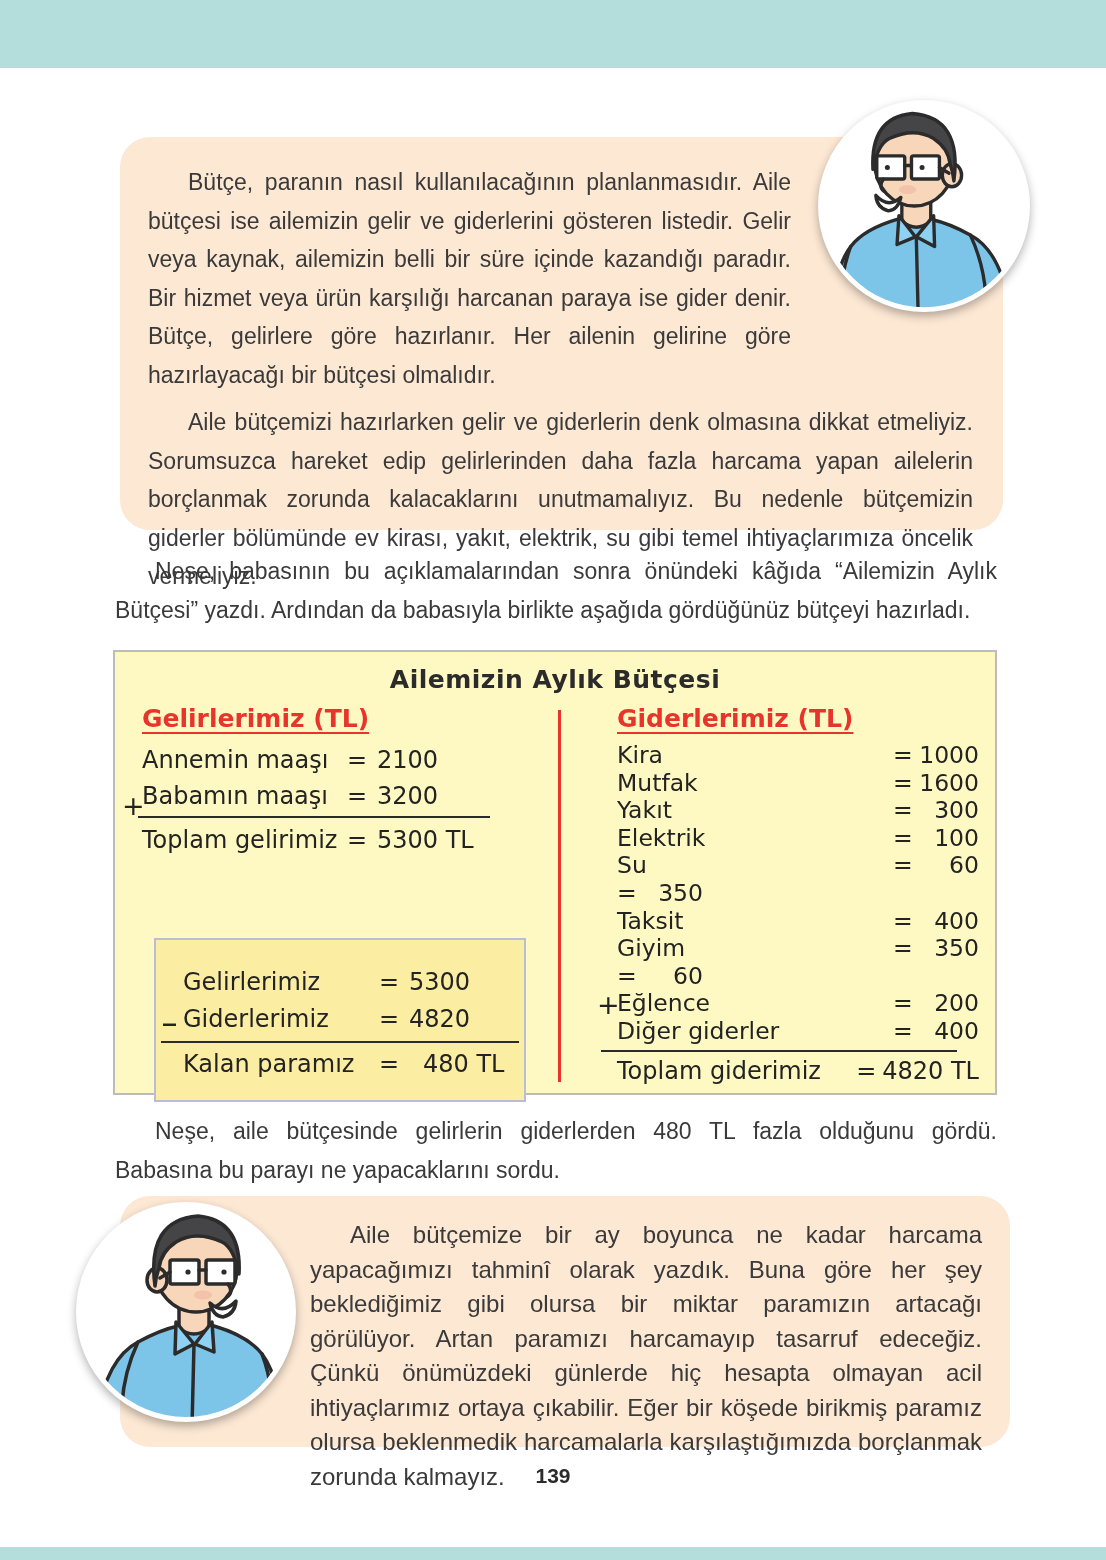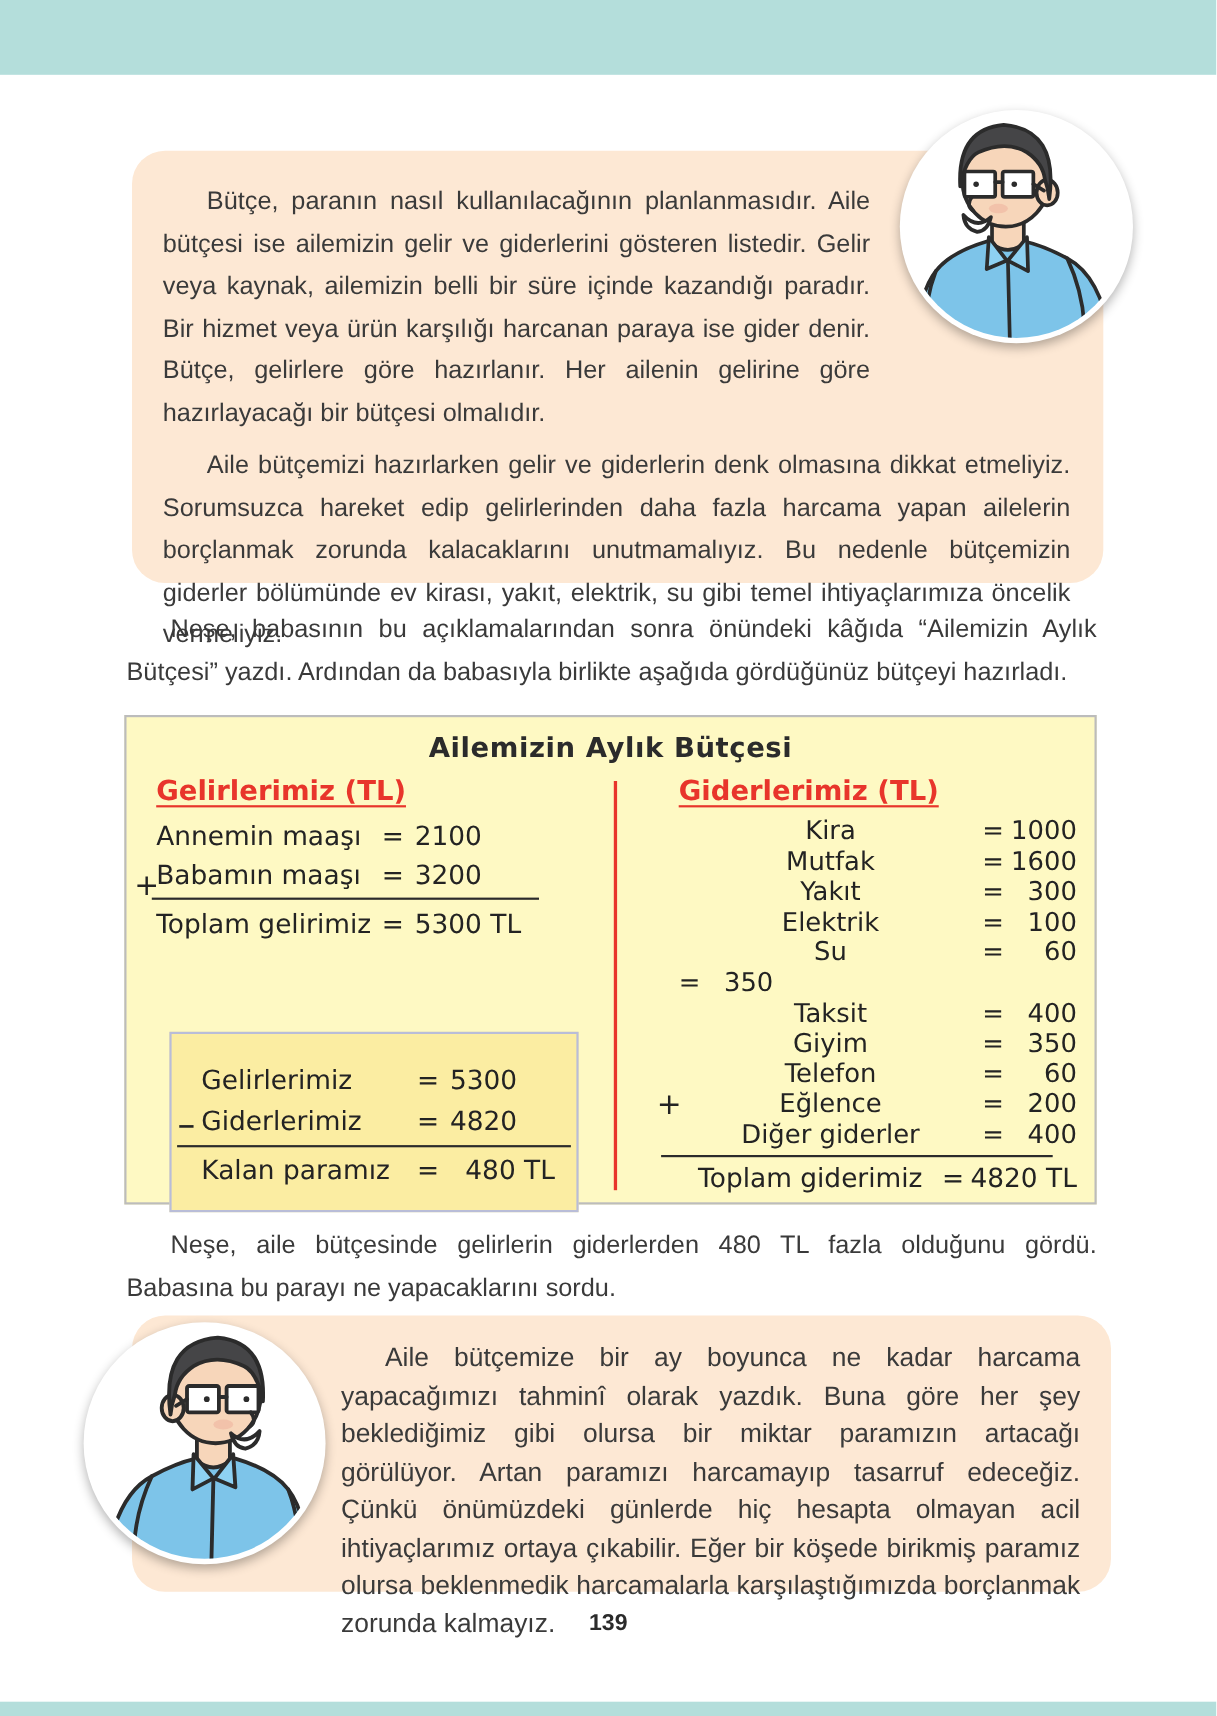--- a/index.html
+++ b/index.html
@@ -55,21 +55,21 @@
   }
   .srow { display:flex; font-size:24px; line-height:37px; padding-left:27px; }
   .slabel { width:196px; } .seq { width:30px; }
   .sminus { position:absolute; left:7px; top:56px; font-size:26px; font-weight:bold; }
   .ssum-line { border-top:2.5px solid #2b2b2b; margin:3px 5px 5px 5px; }
   .sresult { display:flex; font-size:24px; padding-left:27px; margin-top:7px; }
   .sresult-val { padding-left:14px; }
 
   .expenses { position:absolute; left:502px; top:52px; width:362px; }
   .xrow { display:flex; font-size:23.5px; line-height:27.6px; }
-  .xlabel { flex:1;text-align:center; } .xeq { width:26px; } .xval { width:60px; text-align:right; }
+  .xlabel { flex:1; } .xeq { width:26px; } .xval { width:60px; text-align:right; }
   .xplus { position:absolute; left:-20px; bottom:66px; font-size:27px; }
   .xsum-line { border-top:2.5px solid #2b2b2b; width:356px; margin:4px 0 4px -16px; }
   .xtotal { display:flex; font-size:24px; line-height:30px; }
   .xtotal .xeq { width:26px; }
 
   .father-box {
     position:absolute; left:120px; top:1196px; width:890px; height:251px;
     background:#fde8d4; border-radius:30px; padding:22px 28px 0 190px;
   }
   .father-box .para { font-size:24px; line-height:34.5px; }
@@ -204,21 +204,20 @@
           <span class="xlabel">Taksit</span>
           <span class="xeq">=</span>
           <span class="xval">400</span>
         </div>
       <div class="xrow">
           <span class="xlabel">Giyim</span>
           <span class="xeq">=</span>
           <span class="xval">350</span>
         </div>
       <div class="xrow">
-          <span class="xlabel">Telefon</span>
           <span class="xeq">=</span>
           <span class="xval">60</span>
         </div>
       <div class="xrow">
           <span class="xlabel">Eğlence</span>
           <span class="xeq">=</span>
           <span class="xval">200</span>
         </div>
       <div class="xrow">
           <span class="xlabel">Diğer giderler</span>

